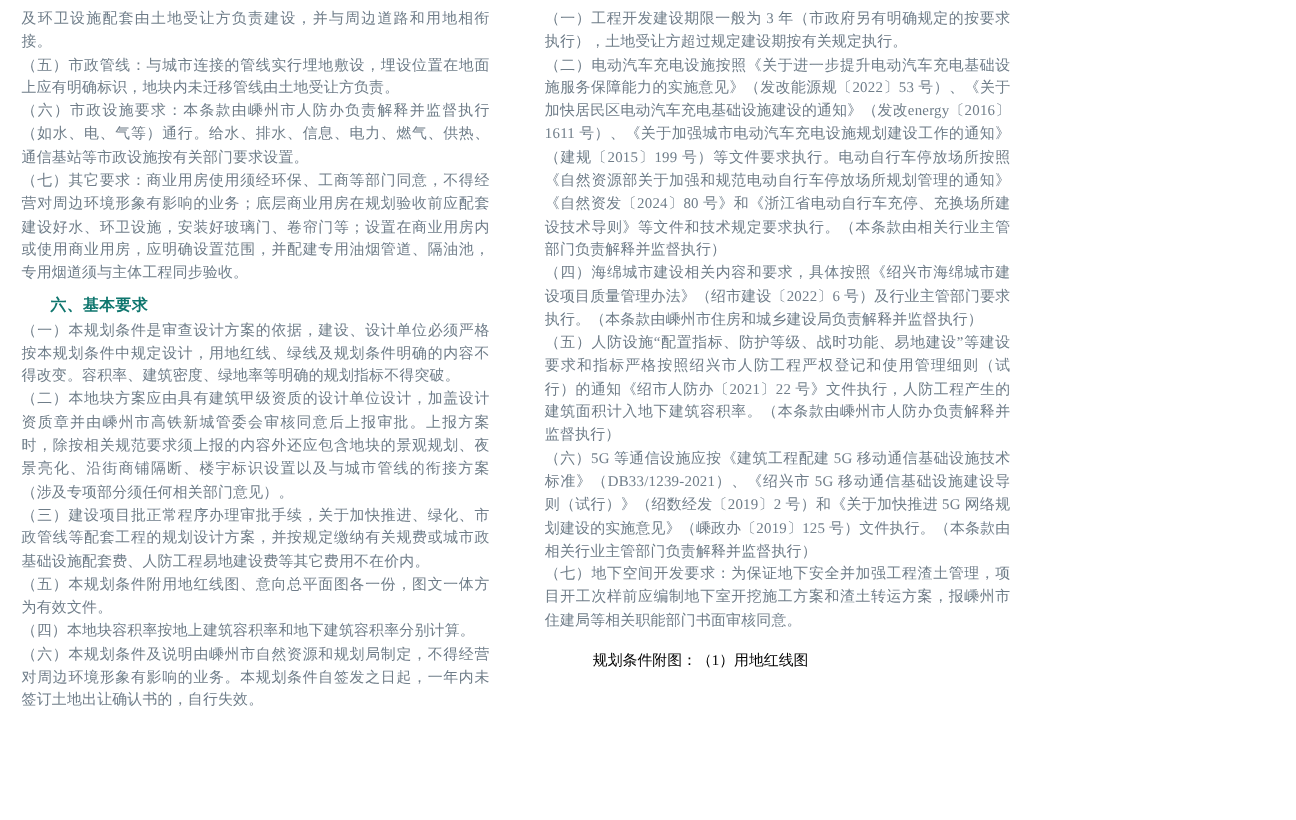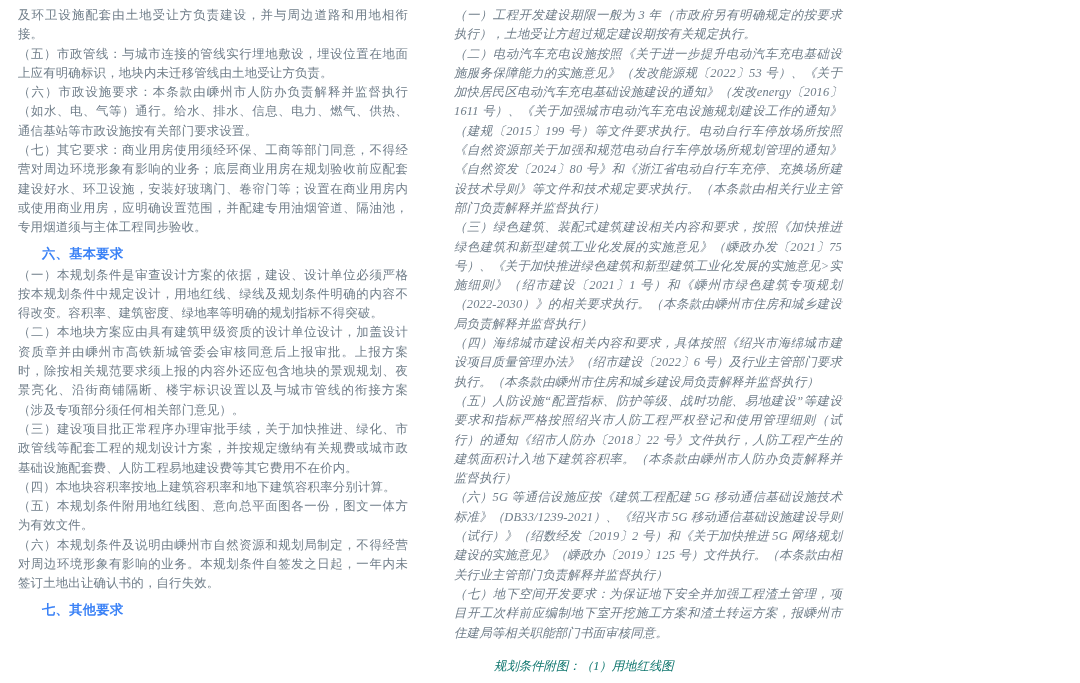--- a/index.html
+++ b/index.html
@@ -26,77 +26,75 @@
     width: 860px;
     height: 683px;
     box-sizing: border-box;
     padding: 6px 18px 0 18px;
   }
   .col {
     width: 50%;
     box-sizing: border-box;
   }
   .col-left { padding-right: 22px; }
-  .col-right { padding-left: 24px; font-style: italic; }
+  .col-right { padding-left: 24px; }
 
   p.para {
     margin: 0;
     font-size: 12.4px;
     line-height: 19.3px;
     text-align: justify;
     text-justify: inter-ideograph;
     letter-spacing: 0.2px;
     color: #6f7d89;
     font-family: "Liberation Serif", "DejaVu Serif", serif;
   }
   h2.heading {
     margin: 6px 0 2px 0;
     font-size: 13.2px;
     line-height: 20px;
     font-weight: bold;
-    color: #3b82f6;
+    color: #0f766e;
     text-indent: 24px;
     letter-spacing: 0.4px;
   }
   .attach {
     margin: 0;
     font-size: 12.4px;
     line-height: 19.3px;
-    color: #0f766e;
+    color: #000000;
     text-align: left;
   }
   .attach.line1 { text-indent: 40px; margin-top: 14px; }
   .attach.line2 { text-indent: 90px; }
 </style>
 </head>
 <body>
 
 <div id="page">
   <div class="columns">
 
     <div class="col col-left">
       <p class="para">及环卫设施配套由土地受让方负责建设，并与周边道路和用地相衔接。</p>
       <p class="para">（五）市政管线：与城市连接的管线实行埋地敷设，埋设位置在地面上应有明确标识，地块内未迁移管线由土地受让方负责。</p>
       <p class="para">（六）市政设施要求：本条款由嵊州市人防办负责解释并监督执行（如水、电、气等）通行。给水、排水、信息、电力、燃气、供热、通信基站等市政设施按有关部门要求设置。</p>
       <p class="para">（七）其它要求：商业用房使用须经环保、工商等部门同意，不得经营对周边环境形象有影响的业务；底层商业用房在规划验收前应配套建设好水、环卫设施，安装好玻璃门、卷帘门等；设置在商业用房内或使用商业用房，应明确设置范围，并配建专用油烟管道、隔油池，专用烟道须与主体工程同步验收。</p>
       <h2 class="heading">六、基本要求</h2>
       <p class="para">（一）本规划条件是审查设计方案的依据，建设、设计单位必须严格按本规划条件中规定设计，用地红线、绿线及规划条件明确的内容不得改变。容积率、建筑密度、绿地率等明确的规划指标不得突破。</p>
       <p class="para">（二）本地块方案应由具有建筑甲级资质的设计单位设计，加盖设计资质章并由嵊州市高铁新城管委会审核同意后上报审批。上报方案时，除按相关规范要求须上报的内容外还应包含地块的景观规划、夜景亮化、沿街商铺隔断、楼宇标识设置以及与城市管线的衔接方案（涉及专项部分须任何相关部门意见）。</p>
       <p class="para">（三）建设项目批正常程序办理审批手续，关于加快推进、绿化、市政管线等配套工程的规划设计方案，并按规定缴纳有关规费或城市政基础设施配套费、人防工程易地建设费等其它费用不在价内。</p>
+      <p class="para">（五）本规划条件附用地红线图、意向总平面图各一份，图文一体方为有效文件。</p>
       <p class="para">（四）本地块容积率按地上建筑容积率和地下建筑容积率分别计算。</p>
-      <p class="para">（五）本规划条件附用地红线图、意向总平面图各一份，图文一体方为有效文件。</p>
       <p class="para">（六）本规划条件及说明由嵊州市自然资源和规划局制定，不得经营对周边环境形象有影响的业务。本规划条件自签发之日起，一年内未签订土地出让确认书的，自行失效。</p>
-      <h2 class="heading">七、其他要求</h2>
     </div>
 
     <div class="col col-right">
       <p class="para">（一）工程开发建设期限一般为 3 年（市政府另有明确规定的按要求执行），土地受让方超过规定建设期按有关规定执行。</p>
       <p class="para">（二）电动汽车充电设施按照《关于进一步提升电动汽车充电基础设施服务保障能力的实施意见》（发改能源规〔2022〕53 号）、《关于加快居民区电动汽车充电基础设施建设的通知》（发改energy〔2016〕1611 号）、《关于加强城市电动汽车充电设施规划建设工作的通知》（建规〔2015〕199 号）等文件要求执行。电动自行车停放场所按照《自然资源部关于加强和规范电动自行车停放场所规划管理的通知》《自然资发〔2024〕80 号》和《浙江省电动自行车充停、充换场所建设技术导则》等文件和技术规定要求执行。（本条款由相关行业主管部门负责解释并监督执行）</p>
-      <p class="para">（三）绿色建筑、装配式建筑建设相关内容和要求，按照《加快推进绿色建筑和新型建筑工业化发展的实施意见》（嵊政办发〔2021〕75 号）、《关于加快推进绿色建筑和新型建筑工业化发展的实施意见&gt;实施细则》（绍市建设〔2021〕1 号）和《嵊州市绿色建筑专项规划（2022-2030）》的相关要求执行。（本条款由嵊州市住房和城乡建设局负责解释并监督执行）</p>
       <p class="para">（四）海绵城市建设相关内容和要求，具体按照《绍兴市海绵城市建设项目质量管理办法》（绍市建设〔2022〕6 号）及行业主管部门要求执行。（本条款由嵊州市住房和城乡建设局负责解释并监督执行）</p>
-      <p class="para">（五）人防设施“配置指标、防护等级、战时功能、易地建设”等建设要求和指标严格按照绍兴市人防工程严权登记和使用管理细则（试行）的通知《绍市人防办〔2018〕22 号》文件执行，人防工程产生的建筑面积计入地下建筑容积率。（本条款由嵊州市人防办负责解释并监督执行）</p>
+      <p class="para">（五）人防设施“配置指标、防护等级、战时功能、易地建设”等建设要求和指标严格按照绍兴市人防工程严权登记和使用管理细则（试行）的通知《绍市人防办〔2021〕22 号》文件执行，人防工程产生的建筑面积计入地下建筑容积率。（本条款由嵊州市人防办负责解释并监督执行）</p>
       <p class="para">（六）5G 等通信设施应按《建筑工程配建 5G 移动通信基础设施技术标准》（DB33/1239-2021）、《绍兴市 5G 移动通信基础设施建设导则（试行）》（绍数经发〔2019〕2 号）和《关于加快推进 5G 网络规划建设的实施意见》（嵊政办〔2019〕125 号）文件执行。（本条款由相关行业主管部门负责解释并监督执行）</p>
       <p class="para">（七）地下空间开发要求：为保证地下安全并加强工程渣土管理，项目开工次样前应编制地下室开挖施工方案和渣土转运方案，报嵊州市住建局等相关职能部门书面审核同意。</p>
       <p class="attach line1">规划条件附图：（1）用地红线图</p>
     </div>
 
   </div>
 </div>
 
 </body></html>

